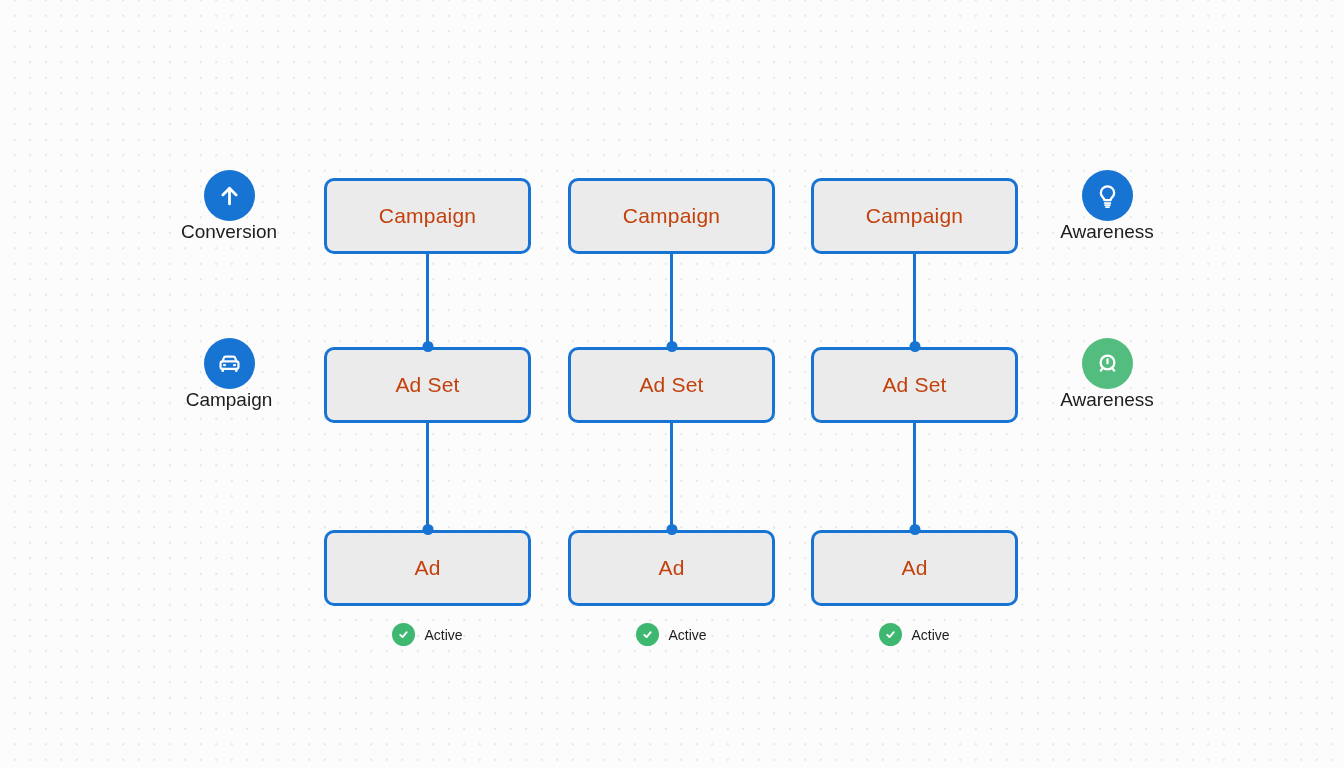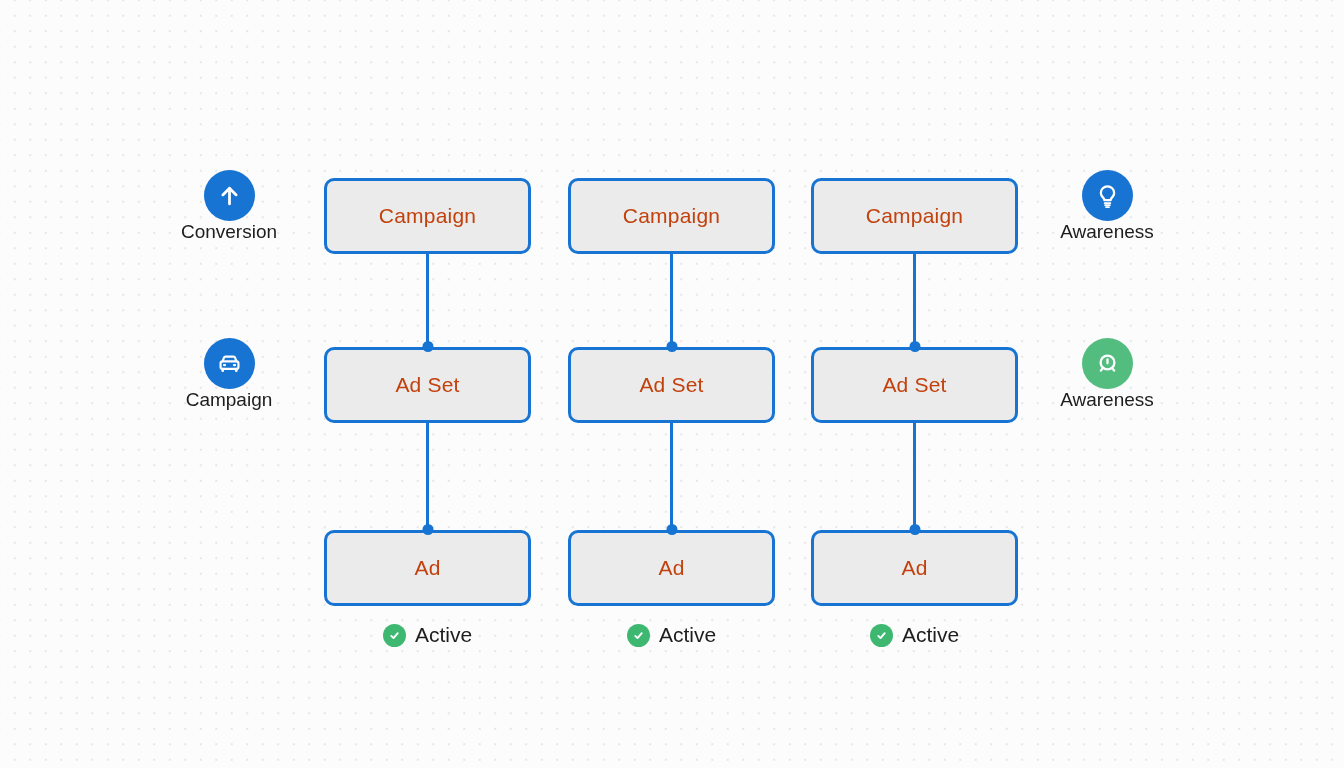--- a/index.html
+++ b/index.html
@@ -18,21 +18,21 @@
     display:flex;align-items:center;justify-content:center;
     font-size:21px;font-weight:400;color:#c2410c;letter-spacing:.2px;
   }
   .connector{position:relative;width:3px;background:#1774d3;}
   .connector.gap1{height:93px}.connector.gap2{height:107px}
   .connector::after{
     content:"";position:absolute;left:50%;bottom:-5px;transform:translateX(-50%);
     width:11px;height:11px;border-radius:50%;background:#1774d3;
   }
   .status{display:flex;align-items:center;gap:9px;margin-top:17px;
-    font-size:21px;color:#1d1d1f;}
+    font-size:14px;color:#1d1d1f;}
   .check{width:23px;height:23px;border-radius:50%;background:#3eb870;
     display:flex;align-items:center;justify-content:center;flex:0 0 23px;}
   .side{position:absolute;width:170px;display:flex;flex-direction:column;align-items:center;gap:0;}
   .side.sl{left:144px}.side.sr{left:1022px}
   .side.row1{top:170px}.side.row2{top:338px}
   .icon-circle{width:51px;height:51px;border-radius:50%;display:flex;align-items:center;justify-content:center;}
   .icon-circle.blue{background:#1774d3}.icon-circle.green{background:#53bd80}
   .side-label{font-size:19px;color:#1d1d1f;}
   svg{display:block}
 </style>

